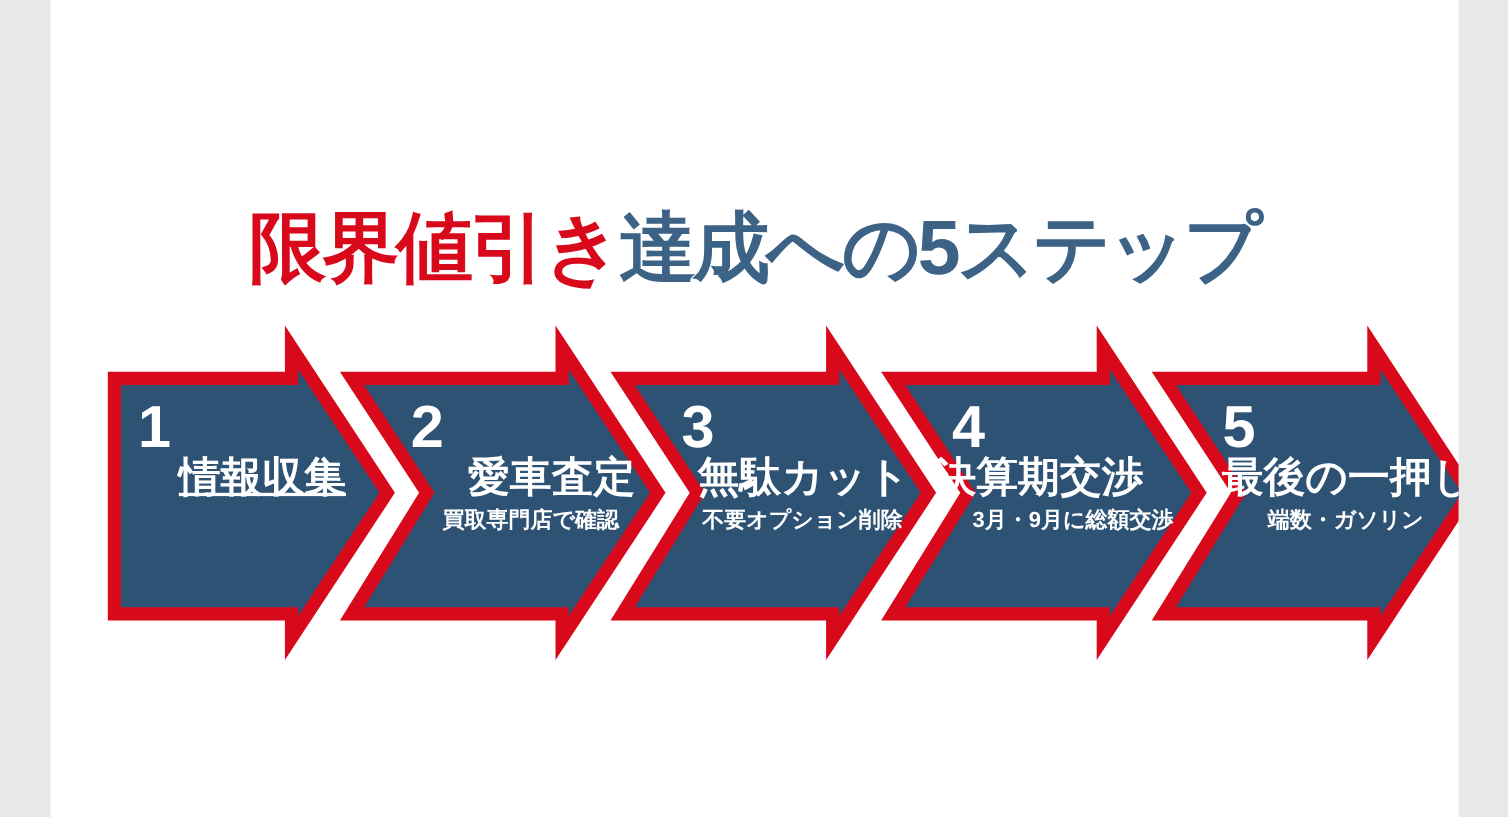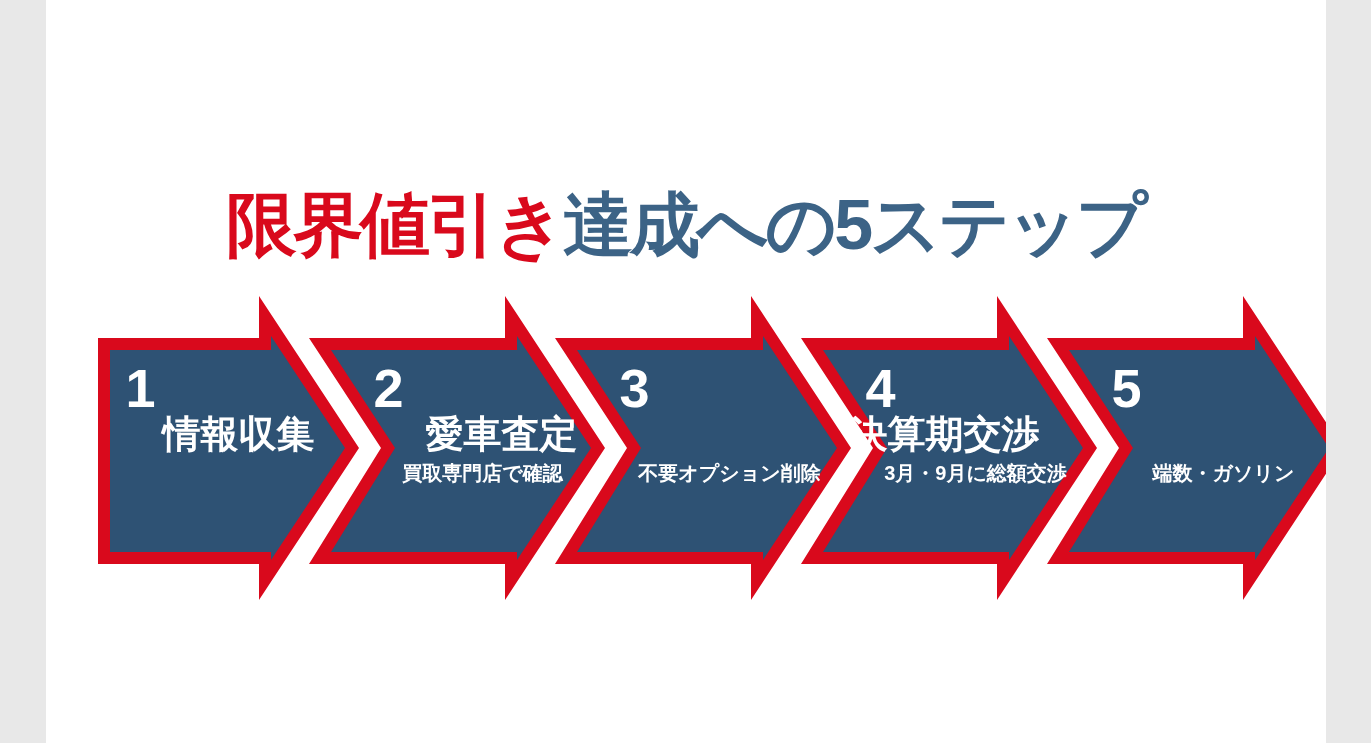--- a/index.html
+++ b/index.html
@@ -72,29 +72,31 @@
       <use href="#a-notch-outer" fill="var(--red,#d9091c)"></use>
       <use href="#a-notch-inner" fill="var(--arrow_blue,#2e5274)"></use>
     </g>
     <g transform="translate(1001,0)">
       <use href="#a-notch-outer" fill="var(--red,#d9091c)"></use>
       <use href="#a-notch-inner" fill="var(--arrow_blue,#2e5274)"></use>
     </g>
   </svg>
 
   <div class="step-text step-number" style="left:95px;  top:359px;">1</div>
-  <div class="step-text step-title" style="left:193px; top:414px;">情報収集</div>
+  <div class="step-text step-title" style="left:193px; top:414px;text-decoration:underline;">情報収集</div>
 
   <div class="step-text step-number" style="left:343px; top:359px;">2</div>
   <div class="step-text step-title" style="left:439px; top:414px;margin-left:17px;">愛車査定</div>
   <div class="step-text step-subtitle" style="left:437px; top:462px;">買取専門店で確認</div>
 
   <div class="step-text step-number" style="left:589px; top:359px;">3</div>
+  <div class="step-text step-title" style="left:685px; top:414px;">無駄カット</div>
   <div class="step-text step-subtitle" style="left:684px; top:462px;">不要オプション削除</div>
 
   <div class="step-text step-number" style="left:835px; top:359px;">4</div>
   <div class="step-text step-title" style="left:899px; top:414px;">決算期交渉</div>
   <div class="step-text step-subtitle" style="left:930px; top:462px;">3月・9月に総額交渉</div>
 
   <div class="step-text step-number" style="left:1081px; top:359px;">5</div>
+  <div class="step-text step-title" style="left:1180px; top:414px;">最後の一押し</div>
   <div class="step-text step-subtitle" style="left:1178px; top:462px;">端数・ガソリン</div>
 
 </div>
 
 </body></html>

